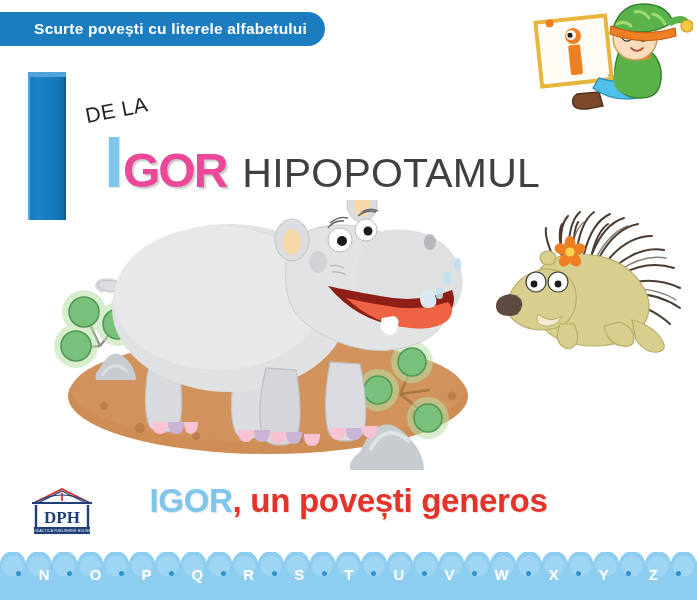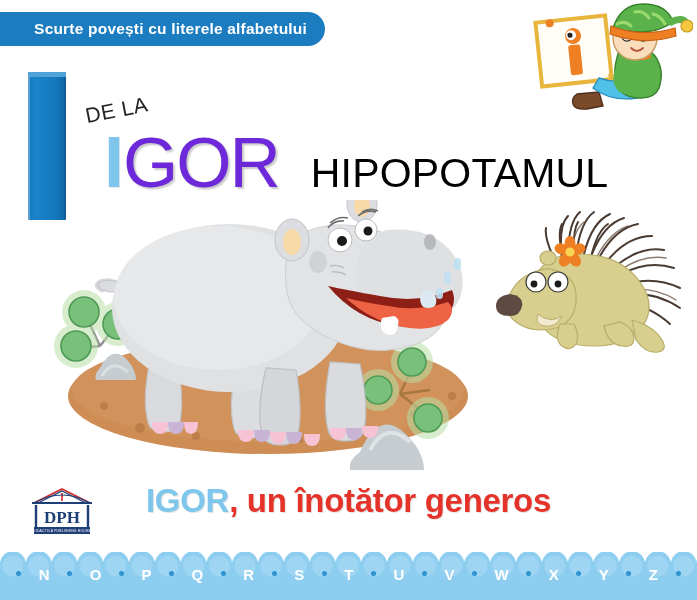--- a/index.html
+++ b/index.html
@@ -54,27 +54,27 @@
   .title-row{
     position:absolute;left:104px;top:128px;
     display:flex;align-items:baseline;white-space:nowrap;
   }
   .igor-i{
     font-size:72px;font-weight:bold;color:#7ec6ec;
     line-height:.95;letter-spacing:-1px;
     text-shadow:1px 1px 0 rgba(0,0,0,.08);
   }
   .igor-gor{
-    font-size:71px;font-weight:normal;color:#6d28d9;
+    font-size:48px;font-weight:bold;color:#ec4899;
     line-height:.95;letter-spacing:-2px;
     text-shadow:2px 2px 2px rgba(0,0,0,.22);
   }
   .hipo{
-    font-size:41px;font-weight:400;color:#000000;
-    line-height:1;letter-spacing:.2px;margin-left:32px;
+    font-size:41px;font-weight:400;color:#404040;
+    line-height:1;letter-spacing:.2px;margin-left:16px;
   }
 
   
   .elf{position:absolute;right:4px;top:2px;width:176px;height:116px;}
 
   
   .scene{position:absolute;left:0;top:200px;width:697px;height:270px;}
 
   
   .subtitle{
@@ -348,21 +348,21 @@
         <circle cx="0" cy="0" r="4.6" fill="#f7d451"></circle>
       </g>
 
       <path d="M56 116 q-6 16 2 22 q8 6 14 -2 q4 -8 -2 -20 z" fill="#d8cf8e" stroke="#b8ad6a" stroke-width="1.2"></path>
       <path d="M100 118 q4 18 18 20 q12 2 12 -8 q0 -10 -14 -16 z" fill="#d8cf8e" stroke="#b8ad6a" stroke-width="1.2"></path>
       <path d="M128 112 q22 6 30 20 q6 10 -4 12 q-12 2 -22 -12 z" fill="#d8cf8e" stroke="#b8ad6a" stroke-width="1.2"></path>
     </g>
   </svg>
 
   <div class="subtitle">
-    <span class="sub-igor">IGOR</span><span class="sub-rest">, un înotător generos</span>
+    <span class="sub-igor">IGOR</span><span class="sub-rest">, un povești generos</span>
   </div>
 
   <svg class="dph" viewBox="0 0 80 50">
 
     <path d="M40 2 L68 16 L12 16 Z" fill="none" stroke="#cf2b26" stroke-width="1.6"></path>
     <path d="M40 4 L64 16 L16 16 Z" fill="#ffffff" stroke="#1f3f78" stroke-width="1.2"></path>
     <path d="M10 16 L70 16" stroke="#1f3f78" stroke-width="2"></path>
     <path d="M14 18 L14 42 M66 18 L66 42" stroke="#1f3f78" stroke-width="2.4"></path>
     <path d="M40 6 L40 14" stroke="#cf2b26" stroke-width="1.6"></path>
 

